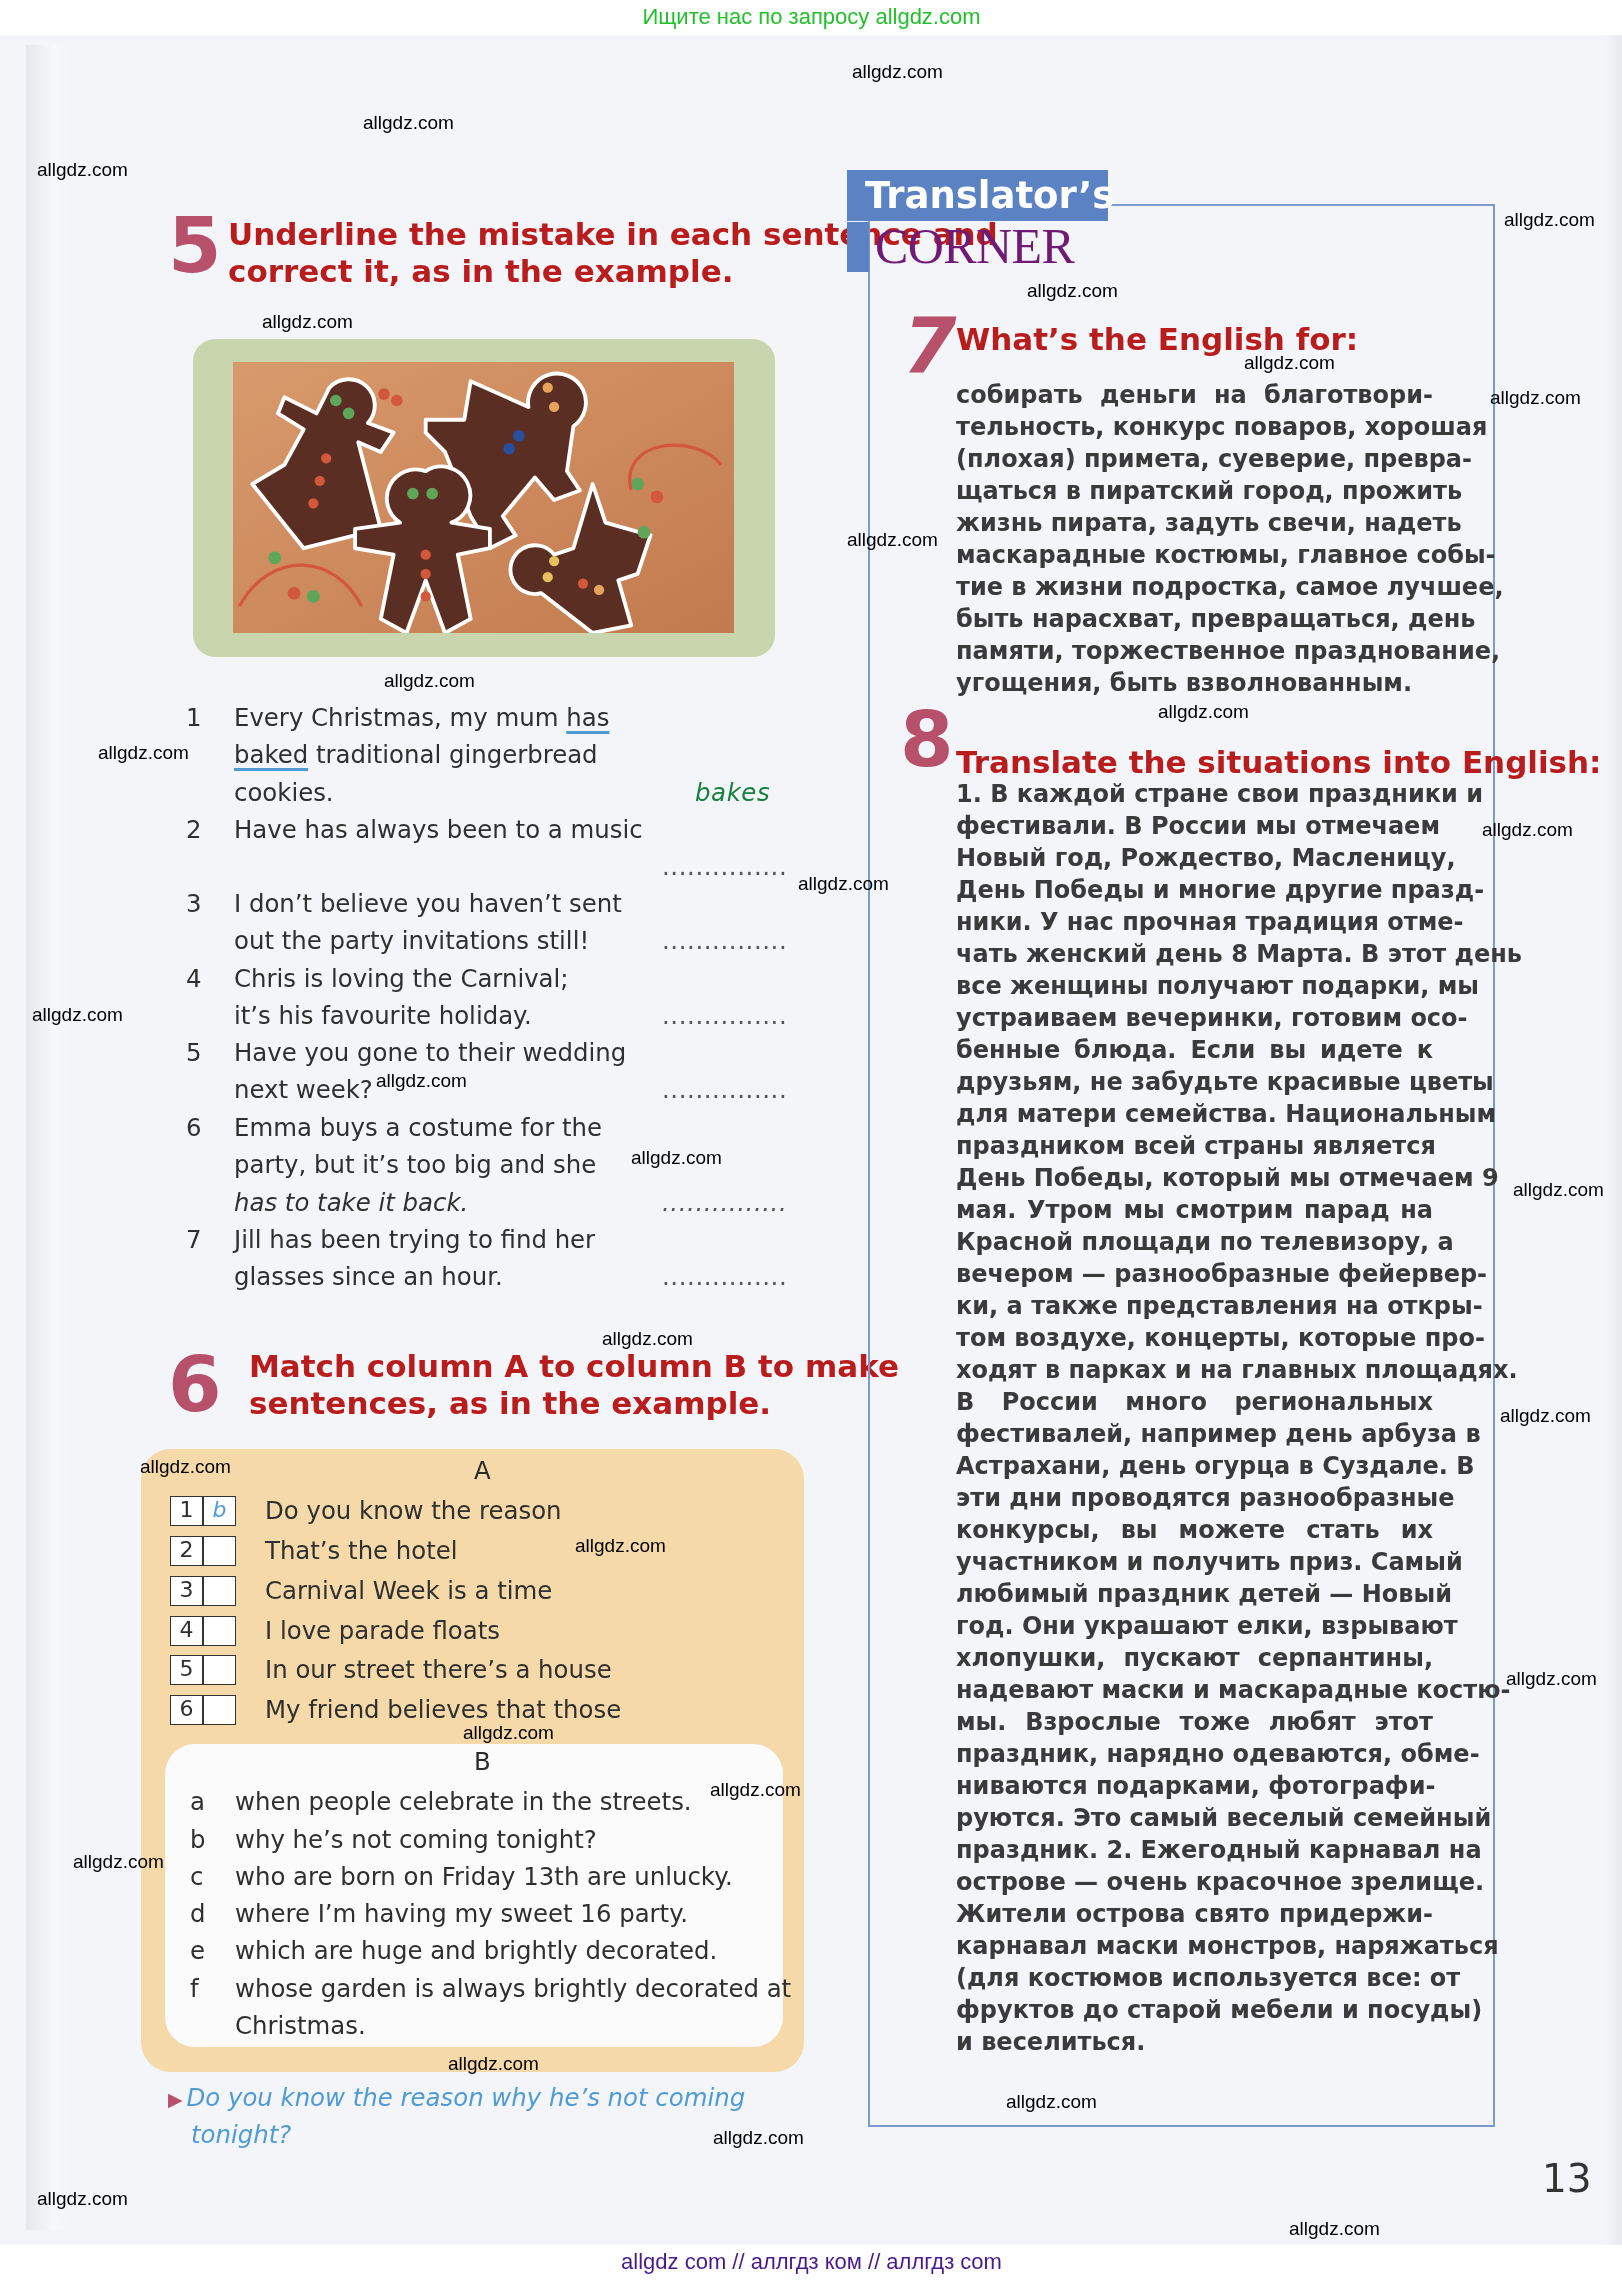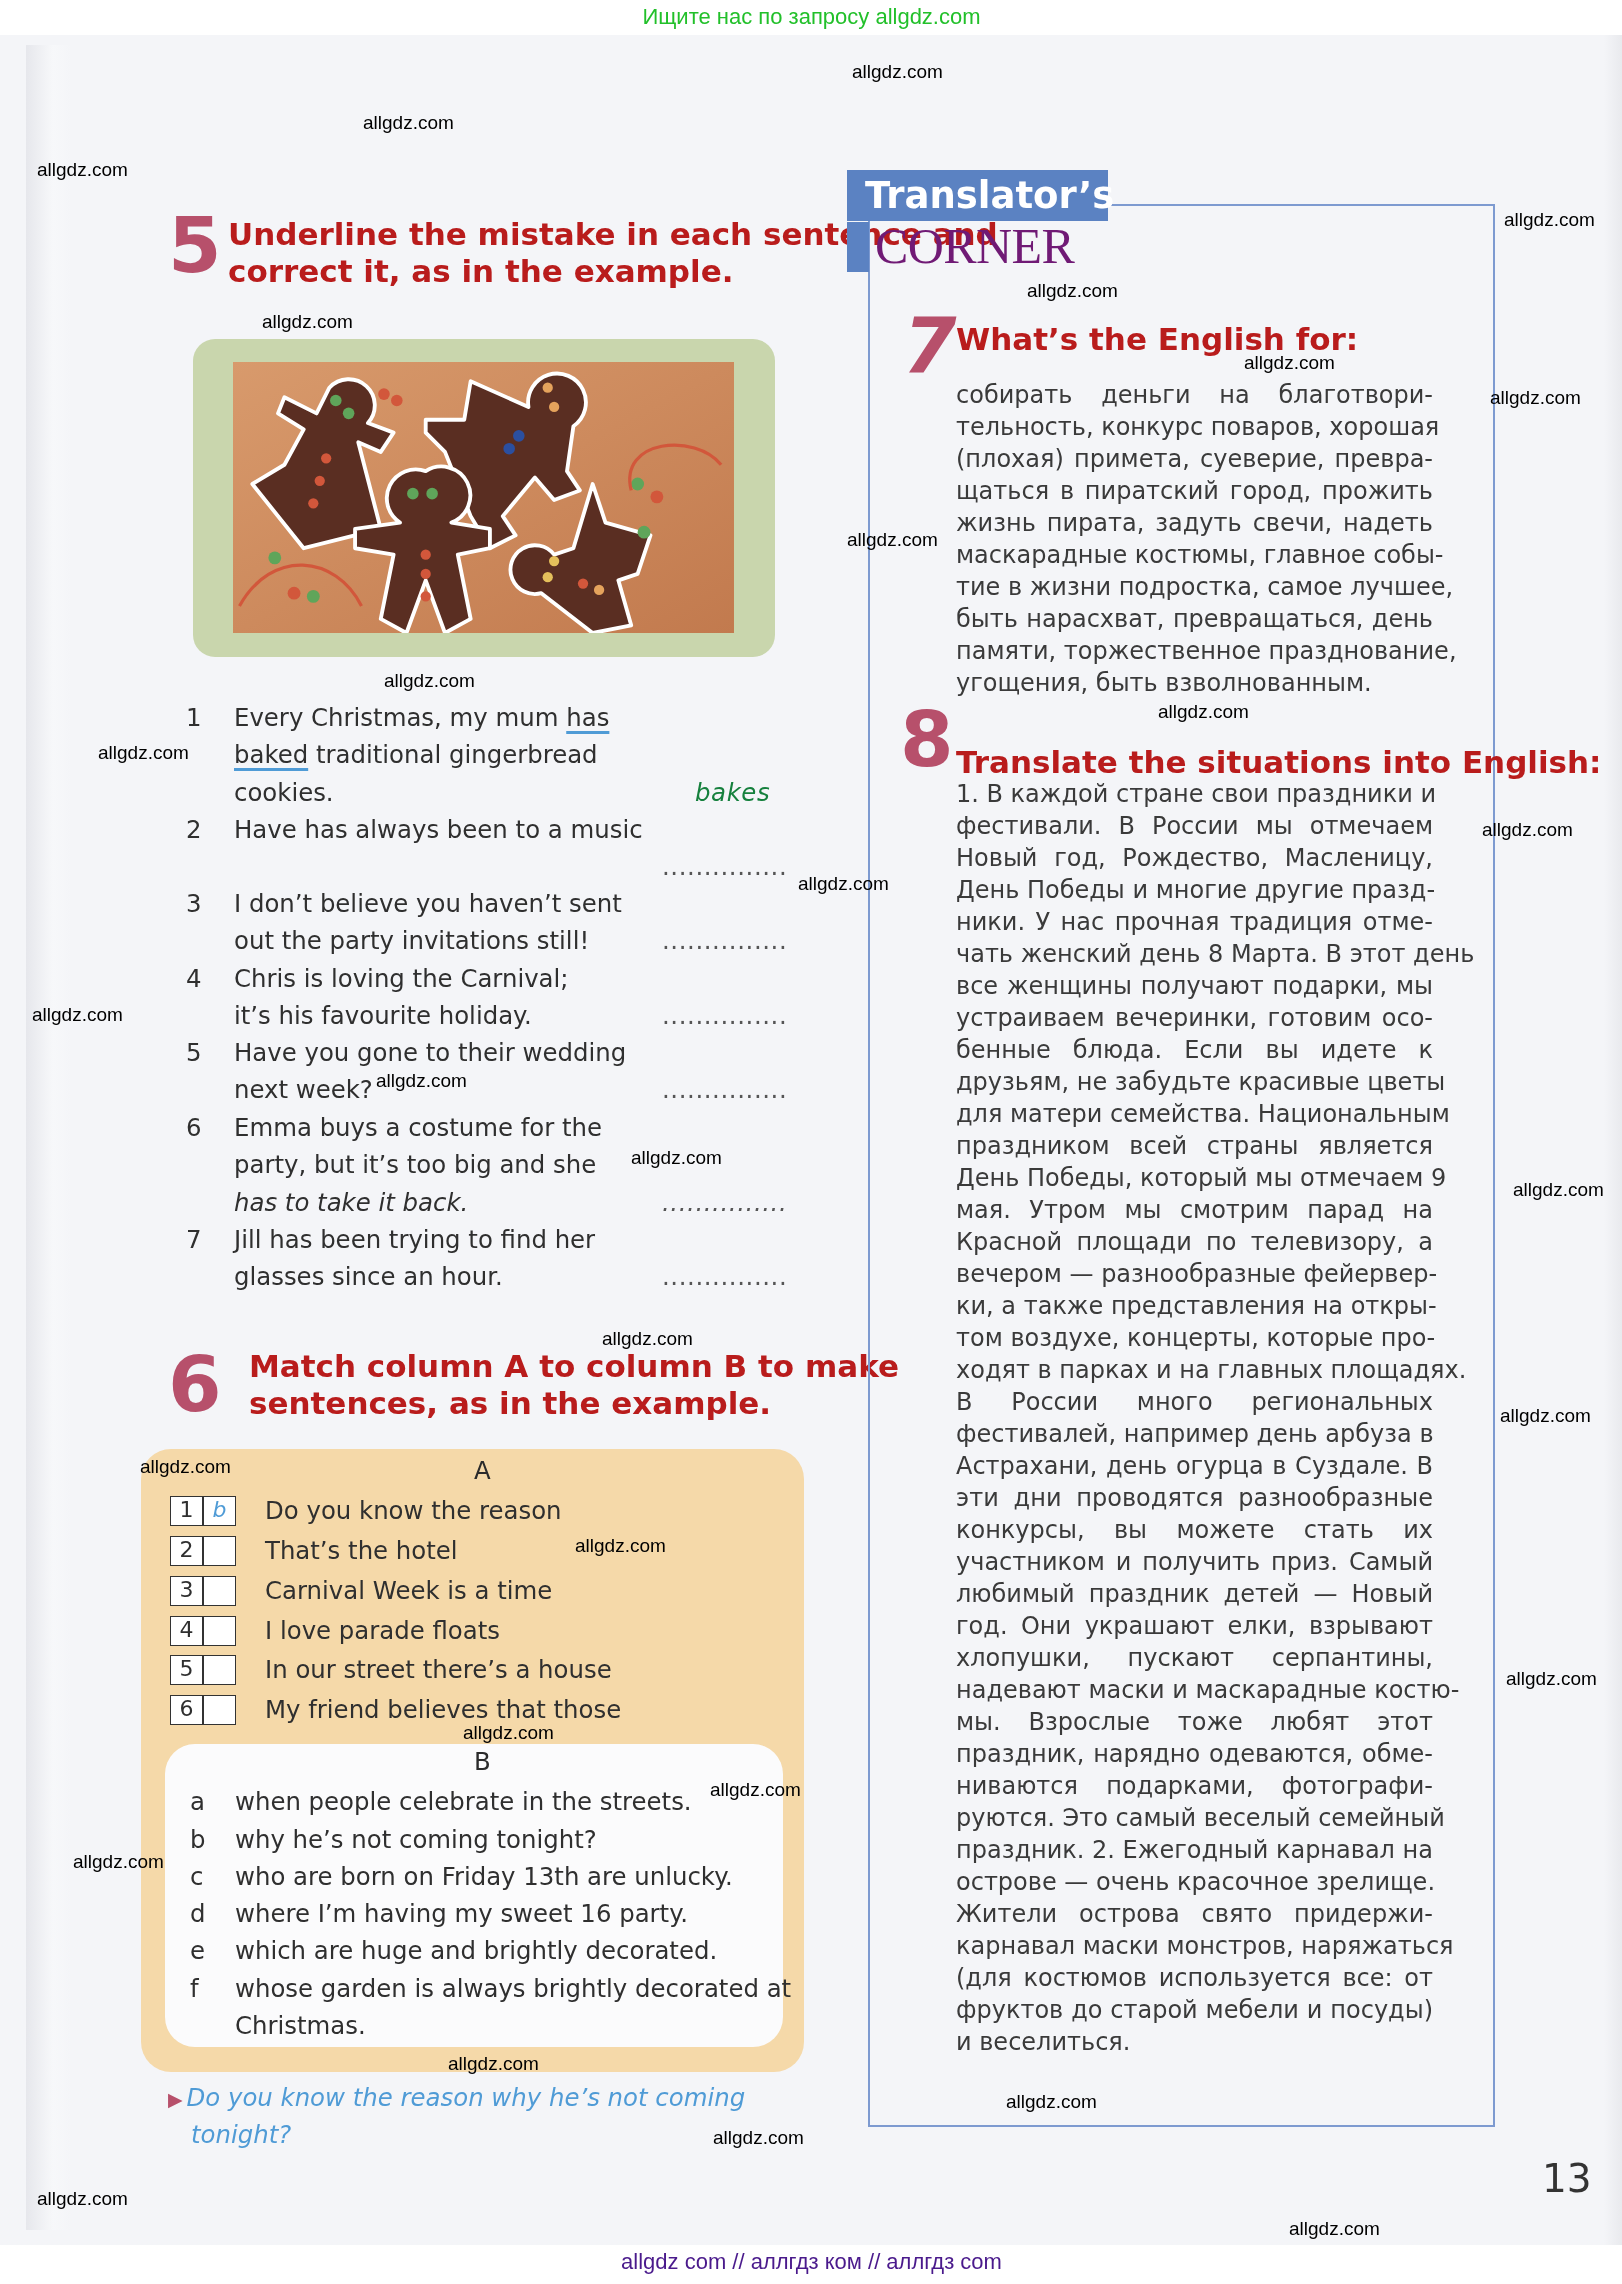--- a/index.html
+++ b/index.html
@@ -110,21 +110,21 @@
   }
   .corner-head2-bar {
     position: absolute; left: 847px; top: 222px; width: 22px; height: 50px; background: #5b82c2;
   }
   .corner-head2 {
     position: absolute; left: 875px; top: 219px; font-size: 50px; color: #701a75;
     font-family: Liberation Serif, serif; line-height: 54px; letter-spacing: -0.6px;
   }
   .ru-text {
     position: absolute; left: 956px; width: 477px; font-size: 24px; line-height: 32px;
-    color: #3a3a3a; text-align: justify; font-family: "DejaVu Sans", sans-serif;
+    color: #3a3a3a; text-align: justify; font-family: "DejaVu Sans", sans-serif; font-weight: bold;
   }
   .ru-text .ln { display: block; height: 32px; white-space: nowrap; text-align-last: justify; }
   .ru-text .ln.last { text-align-last: left; }
   .pagenum {
     position: absolute; left: 1542px; top: 2156px; font-size: 39px; color: #333;
     font-family: "DejaVu Sans", sans-serif;
   }
 </style>
 </head>
 <body>

